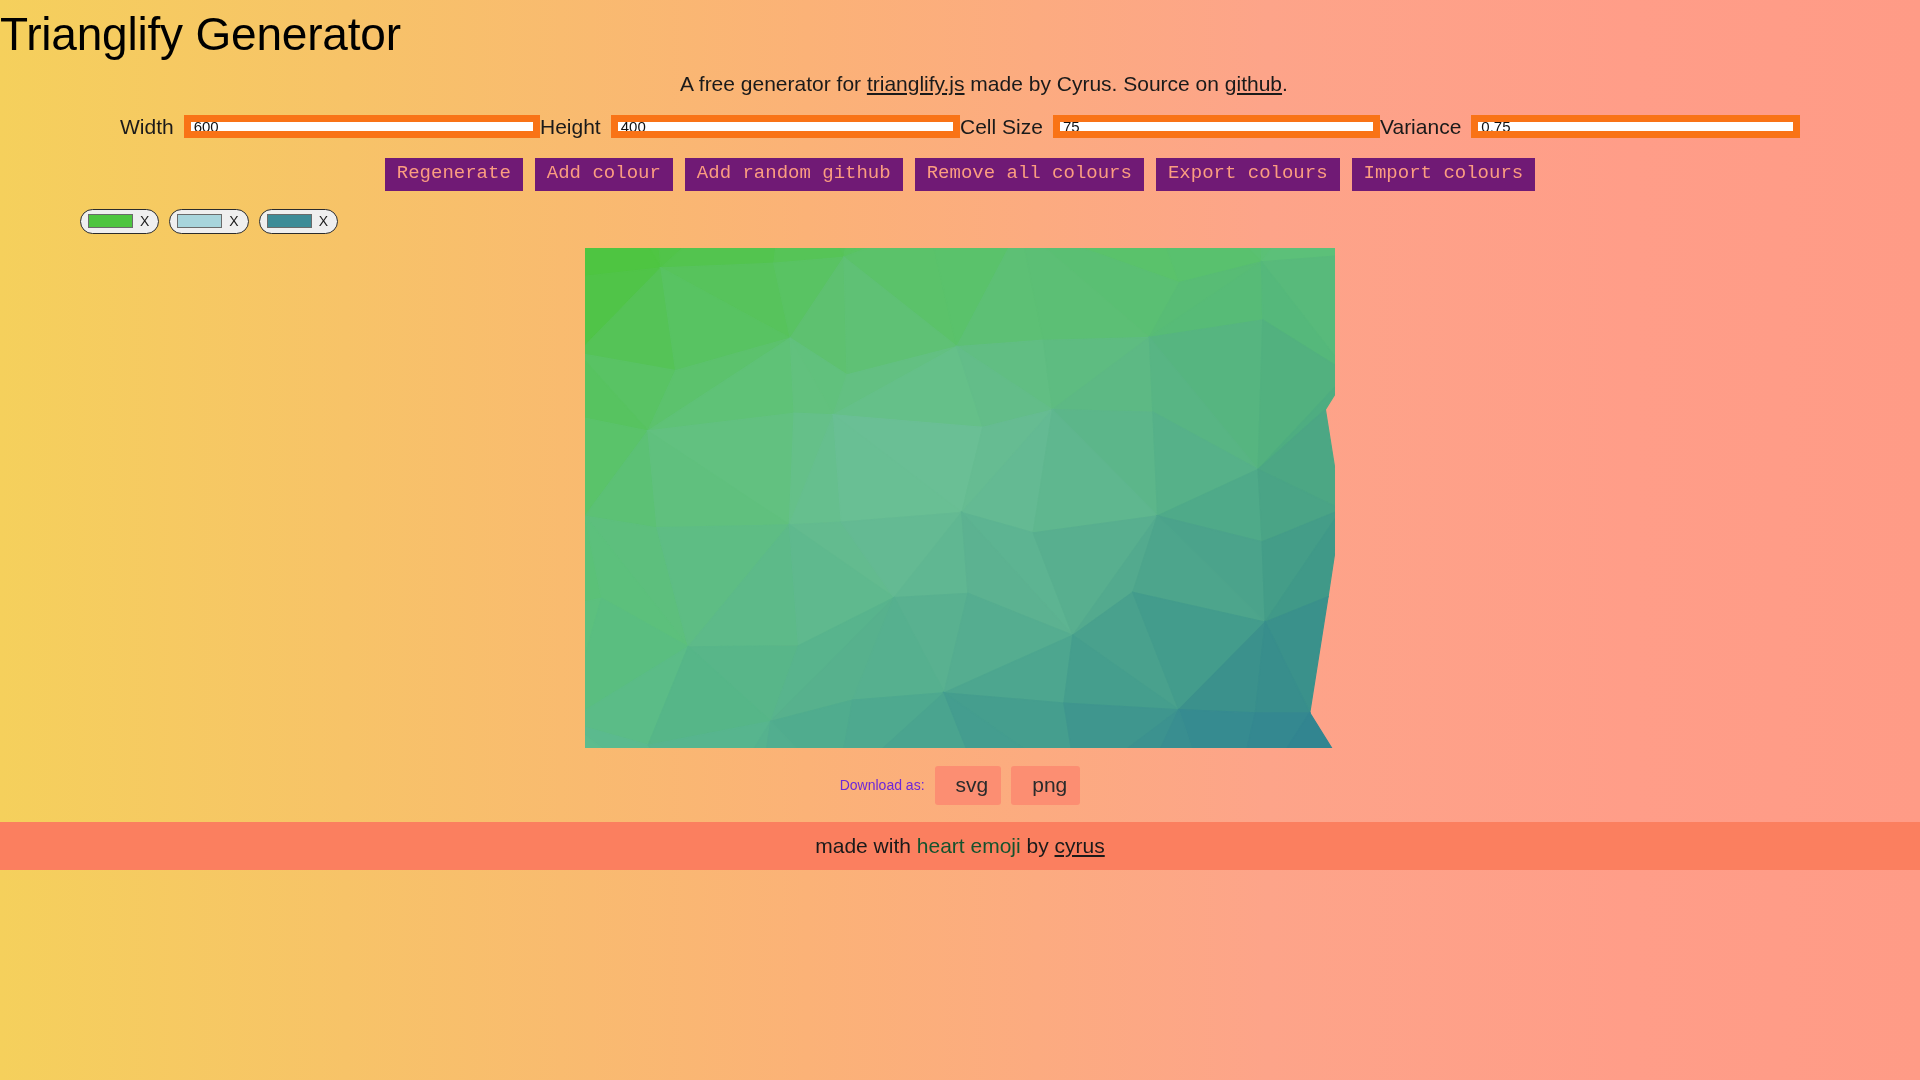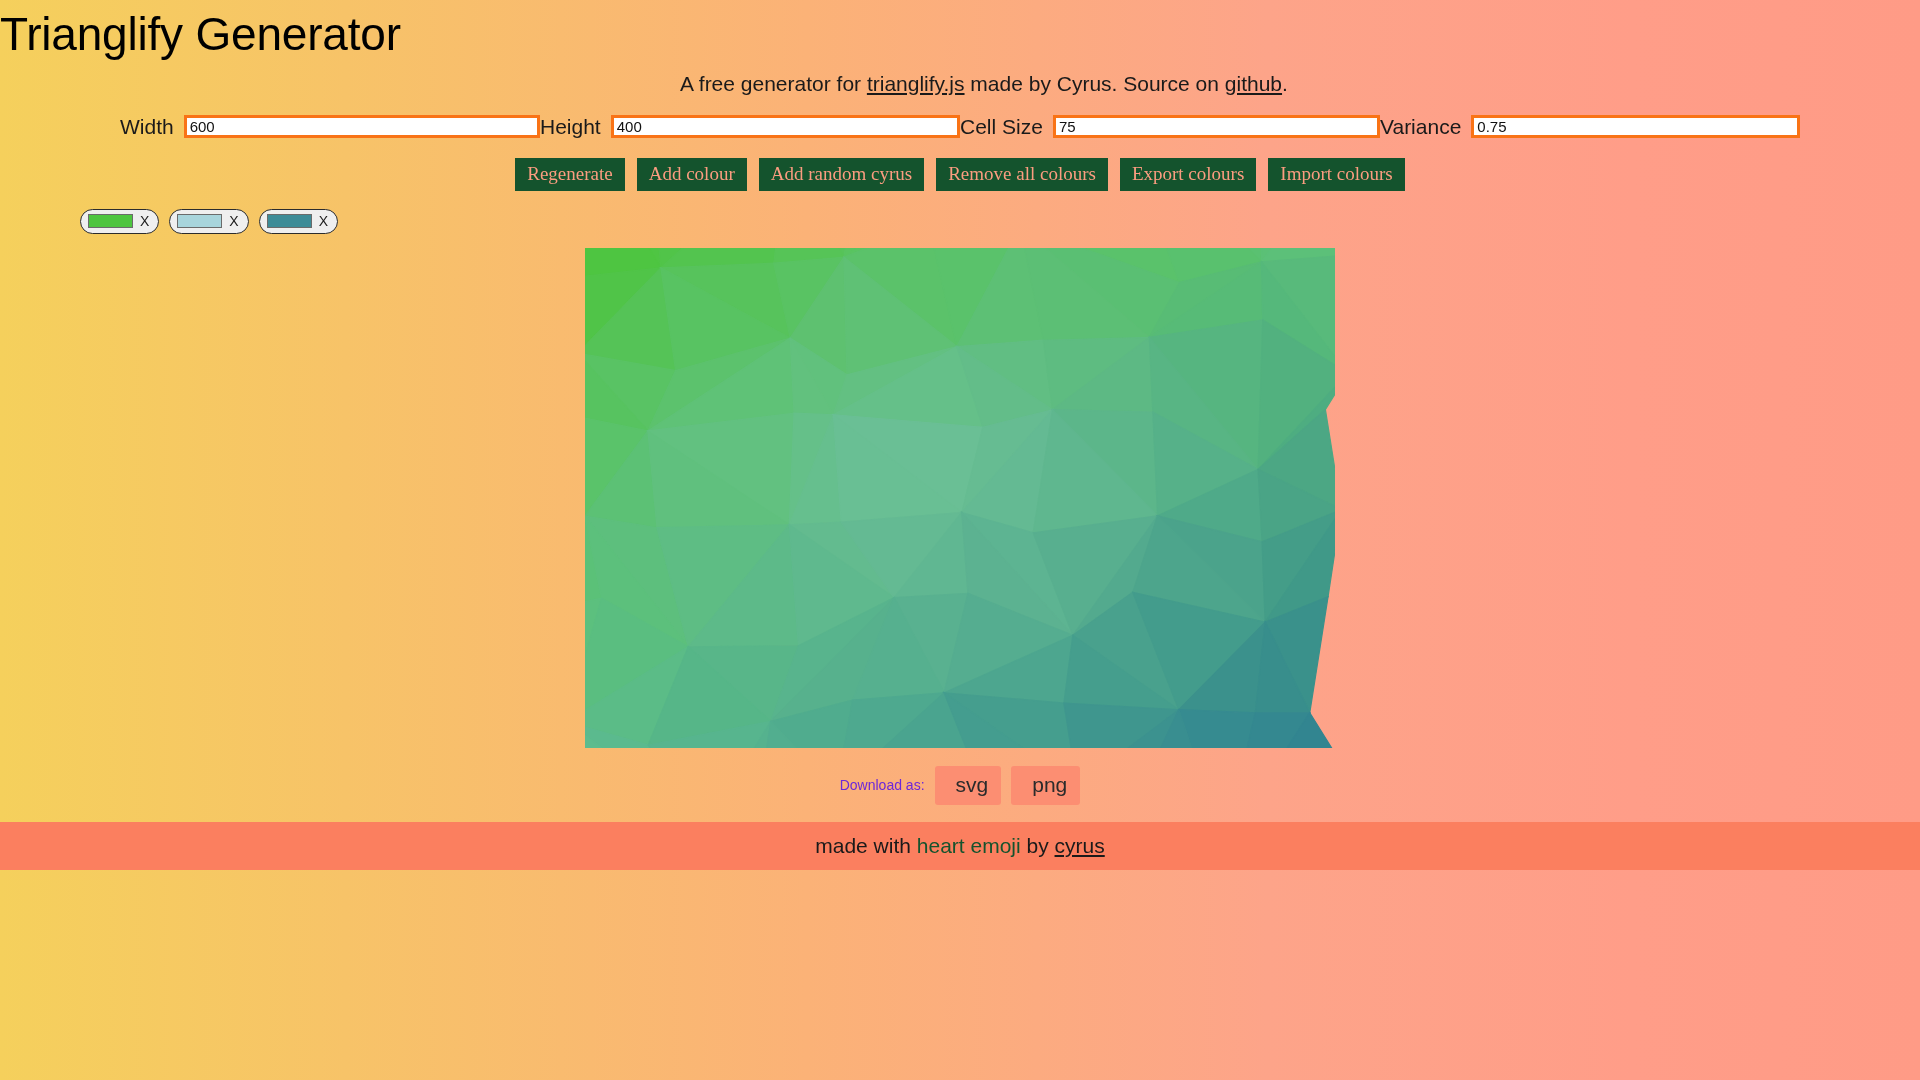--- a/index.html
+++ b/index.html
@@ -59,43 +59,43 @@
     gap: 10px;
   }
   .param-label {
     font-size: 21px;
     color: #1a1a1a;
     white-space: nowrap;
   }
   .param input {
     flex: 1 1 auto;
     height: 23px;
-    border: 3px solid #f97316;
+    border: 7px solid #f97316;
     background: #ffffff;
     font-family: "Liberation Sans", sans-serif;
     font-size: 15px;
     color: #111;
     padding: 1px 3px;
     outline: none;
     min-width: 0;
   }
 
   
   .btn-row {
     display: flex;
     justify-content: center;
     align-items: center;
     gap: 12px;
     margin-top: 19px;
   }
   .btn {
-    background: #14532d;
+    background: #701a75;
     border: none;
     color: #fb9d80;
-    font-family: Liberation Serif, serif;
+    font-family: Liberation Mono, monospace;
     font-size: 19px;
     line-height: 1;
     padding: 6px 12px 8px 12px;
     cursor: pointer;
     white-space: nowrap;
   }
 
   
   .chips {
     display: flex;
@@ -206,21 +206,21 @@
     </div>
     <div class="param">
       <span class="param-label">Variance</span>
       <input type="text" value="0.75" style="">
     </div>
   </div>
 
   <div class="btn-row">
     <button class="btn">Regenerate</button>
     <button class="btn">Add colour</button>
-    <button class="btn">Add random cyrus</button>
+    <button class="btn">Add random github</button>
     <button class="btn">Remove all colours</button>
     <button class="btn">Export colours</button>
     <button class="btn">Import colours</button>
   </div>
 
   <div class="chips">
     <div class="chip">
       <span class="chip-swatch" style="background: rgb(78, 197, 63);"></span>
       <span class="chip-x">X</span>
     </div>

